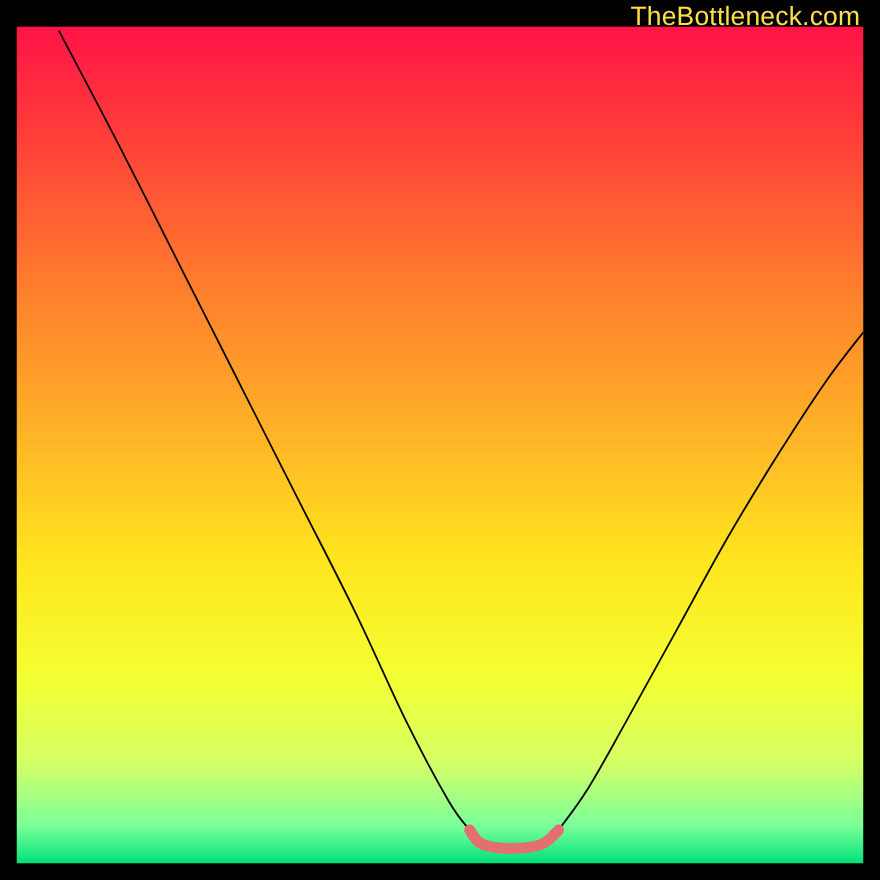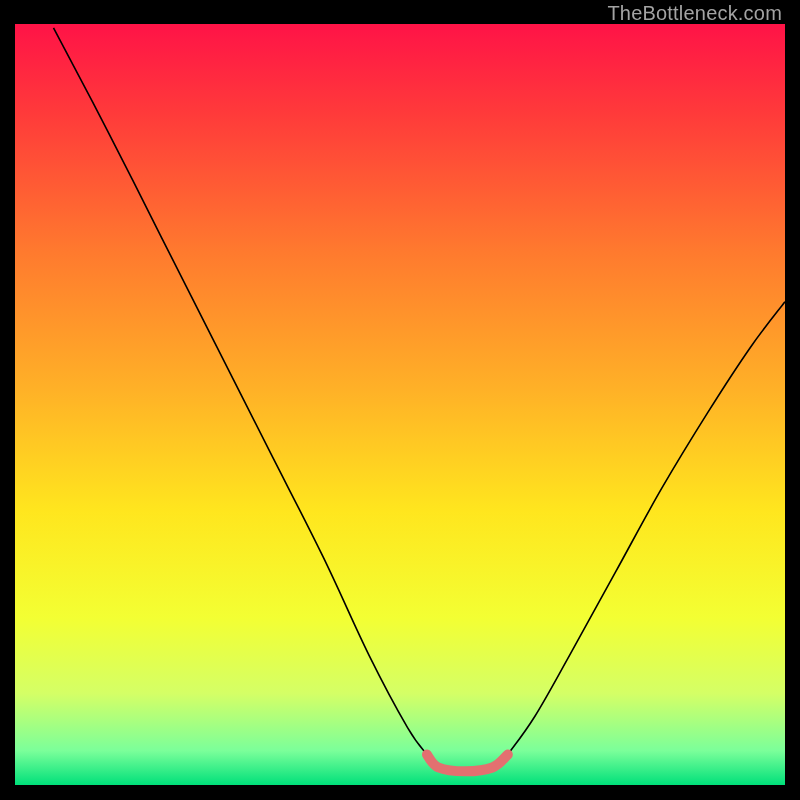--- a/index.html
+++ b/index.html
@@ -15,22 +15,22 @@
     left: 15px;
     top: 24px;
     width: 770px;
     height: 761px;
   }
   .watermark {
     position: absolute;
     top: 2px;
     right: 18px;
     font-family: Arial, Helvetica, sans-serif;
-    font-size: 20px;
-    color: #a3a3a3;
+    font-size: 24px;
+    color: #fde047;
     letter-spacing: 0.2px;
   }
   svg { display: block; }
 </style>
 </head>
 <body>
 
 <div class="stage">
   <div class="watermark">TheBottleneck.com</div>
   <div class="plot">

